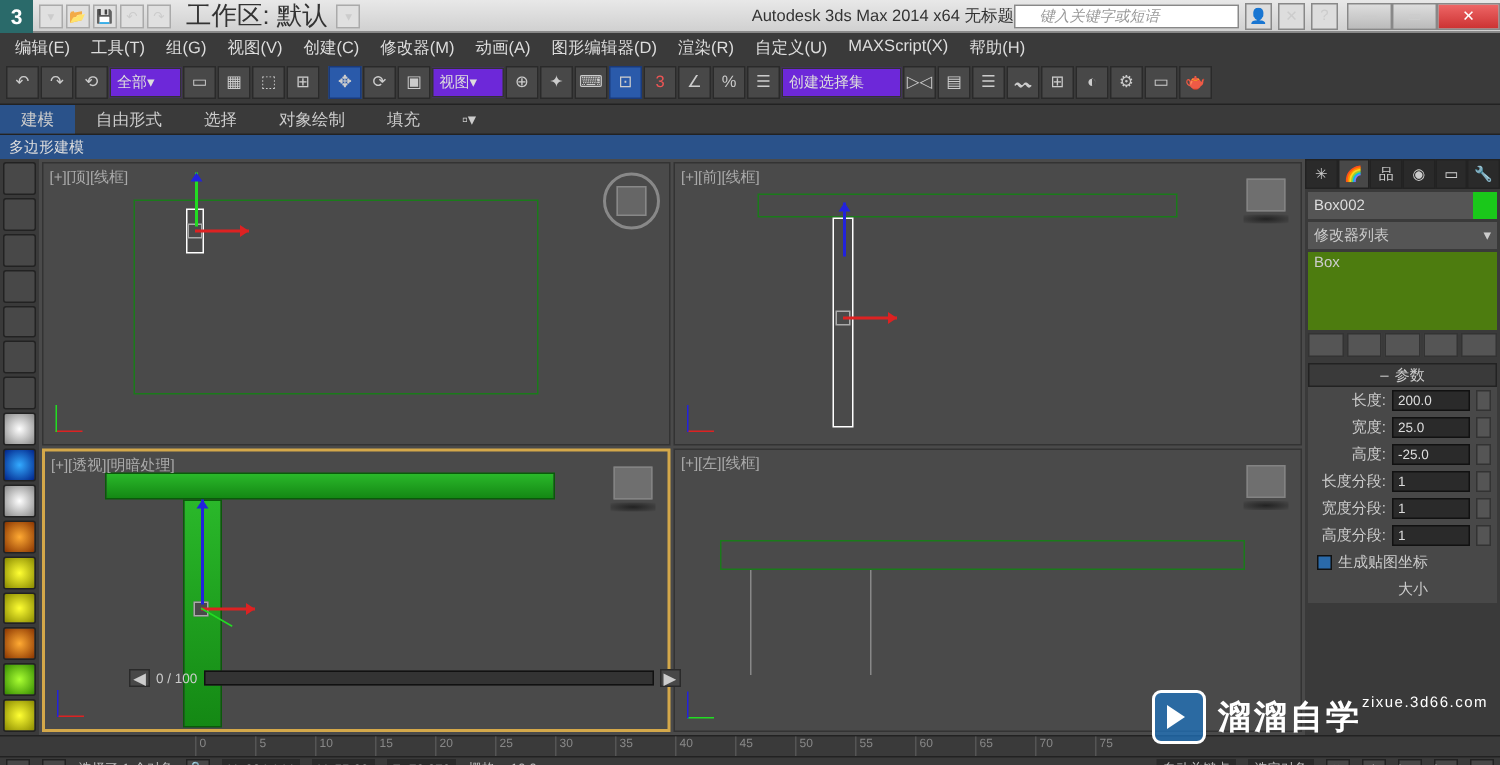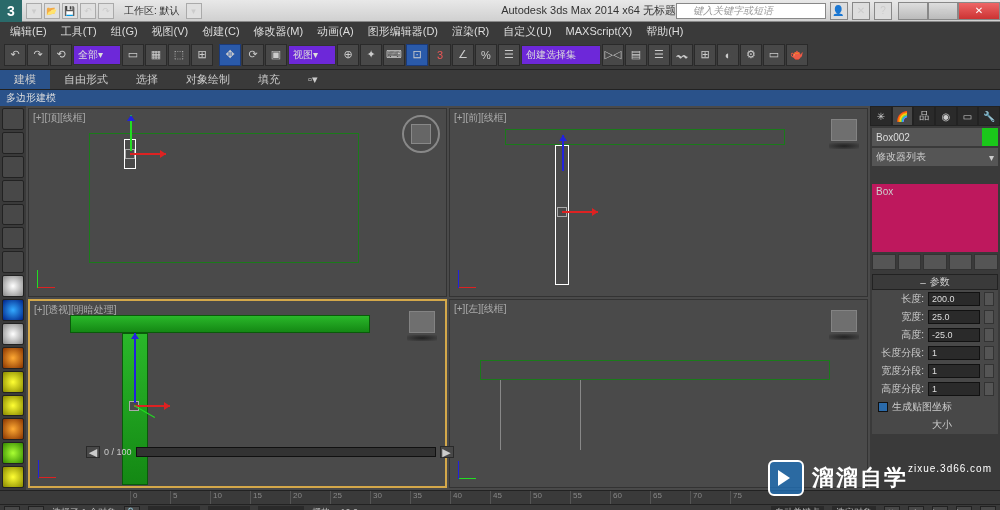--- a/index.html
+++ b/index.html
@@ -2,21 +2,21 @@
 <html><head>
 <meta charset="utf-8">
 <style>
 * { margin: 0; padding: 0; box-sizing: border-box; font-family: "Microsoft YaHei", sans-serif; }
 body { width: 1000px; height: 510px; background: #4a4a4a; overflow: hidden; color: #ccc; font-size: 10px; }
 
 .titlebar { height: 22px; background: linear-gradient(#e8e8e8, #d0d0d0); display: flex; align-items: center; border-bottom: 1px solid #888; }
 .titlebar .logo { width: 22px; height: 22px; background: #2a6a6a; display: flex; align-items: center; justify-content: center; color: #fff; font-weight: bold; font-size: 14px; }
 .titlebar .quick { display: flex; gap: 2px; padding: 0 4px; }
 .titlebar .qbtn { width: 16px; height: 16px; background: #e0e0e0; border: 1px solid #aaa; font-size: 9px; display: flex; align-items: center; justify-content: center; }
-.titlebar .workspace { font-size: 10px; color: #333; padding: 0 6px; }
+.titlebar .workspace { font-size: 17px; color: #333; padding: 0 6px; }
 .titlebar .title-center { flex: 1; text-align: right; font-size: 11px; color: #333; }
 .titlebar .searchbox { width: 150px; height: 16px; background: #fff; border: 1px solid #888; font-size: 10px; color: #999; padding: 0 16px; font-style: italic; }
 .titlebar .winbtns { display: flex; margin-left: 6px; }
 .titlebar .winbtn { width: 30px; height: 18px; background: linear-gradient(#ddd,#bbb); border: 1px solid #888; font-size: 10px; display: flex; align-items: center; justify-content: center; }
 .titlebar .winbtn.close { background: linear-gradient(#e66,#c33); color: #fff; width: 42px; }
 .titlebar .helpbtn { width: 18px; height: 18px; background: #ddd; border:1px solid #888; margin-left:4px; display:flex;align-items:center;justify-content:center;}
 
 .menubar { height: 18px; background: #3a3a3a; display: flex; align-items: center; padding: 0 4px; gap: 2px; color: #ddd; font-size: 11px; }
 .menubar .mitem { padding: 0 6px; cursor: pointer; }
 
@@ -60,21 +60,21 @@
 .solid-box { position: absolute; background: linear-gradient(#2ab82a, #148814); border: 1px solid #0a5a0a; }
 
 .rightpanel { width: 130px; background: #3a3a3a; display: flex; flex-direction: column; }
 .rp-tabs { height: 20px; display: flex; background: #2a2a2a; }
 .rp-tab { flex: 1; border: 1px solid #222; display: flex; align-items: center; justify-content: center; font-size: 10px; }
 .rp-tab.active { background: #484848; }
 .rp-name { height: 18px; background: #555; display: flex; margin: 2px; }
 .rp-name-text { flex: 1; padding: 0 4px; font-size: 10px; color: #ddd; display: flex; align-items: center; }
 .rp-name-color { width: 16px; background: #1ac81a; }
 .rp-drop { height: 18px; background: #555; margin: 0 2px 2px; display: flex; align-items: center; padding: 0 4px; font-size: 10px; justify-content: space-between; }
-.rp-list { height: 68px; background: #be185d; margin: 16px 2px 2px; padding: 2px 4px; font-size: 10px; }
+.rp-list { height: 52px; background: #4d7c0f; margin: 0 2px 2px; padding: 2px 4px; font-size: 10px; }
 .rp-btns { display: flex; gap: 2px; margin: 0 2px 4px; }
 .rp-btns .b { flex: 1; height: 16px; background: #555; border: 1px solid #333; }
 .rp-section { background: #484848; margin: 0 2px; }
 .rp-head { height: 16px; background: #3a3a3a; text-align: center; font-size: 10px; border: 1px solid #222; display:flex;align-items:center;justify-content:center;}
 .rp-row { display: flex; align-items: center; height: 18px; padding: 0 4px; gap: 4px; font-size: 10px; }
 .rp-row .lbl { width: 48px; text-align: right; }
 .rp-row .spin { flex: 1; height: 14px; background: #2a2a2a; border: 1px solid #111; color: #ddd; padding: 0 3px; display: flex; align-items: center; font-size: 9px; }
 .rp-row .spinbtn { width: 10px; height: 14px; background: #555; border: 1px solid #333; font-size:7px; display:flex;flex-direction:column;}
 .rp-check { display: flex; align-items: center; gap: 4px; padding: 2px 6px; font-size: 10px; }
 .rp-check .cb { width: 10px; height: 10px; background: #2a6aaa; border: 1px solid #111; }

